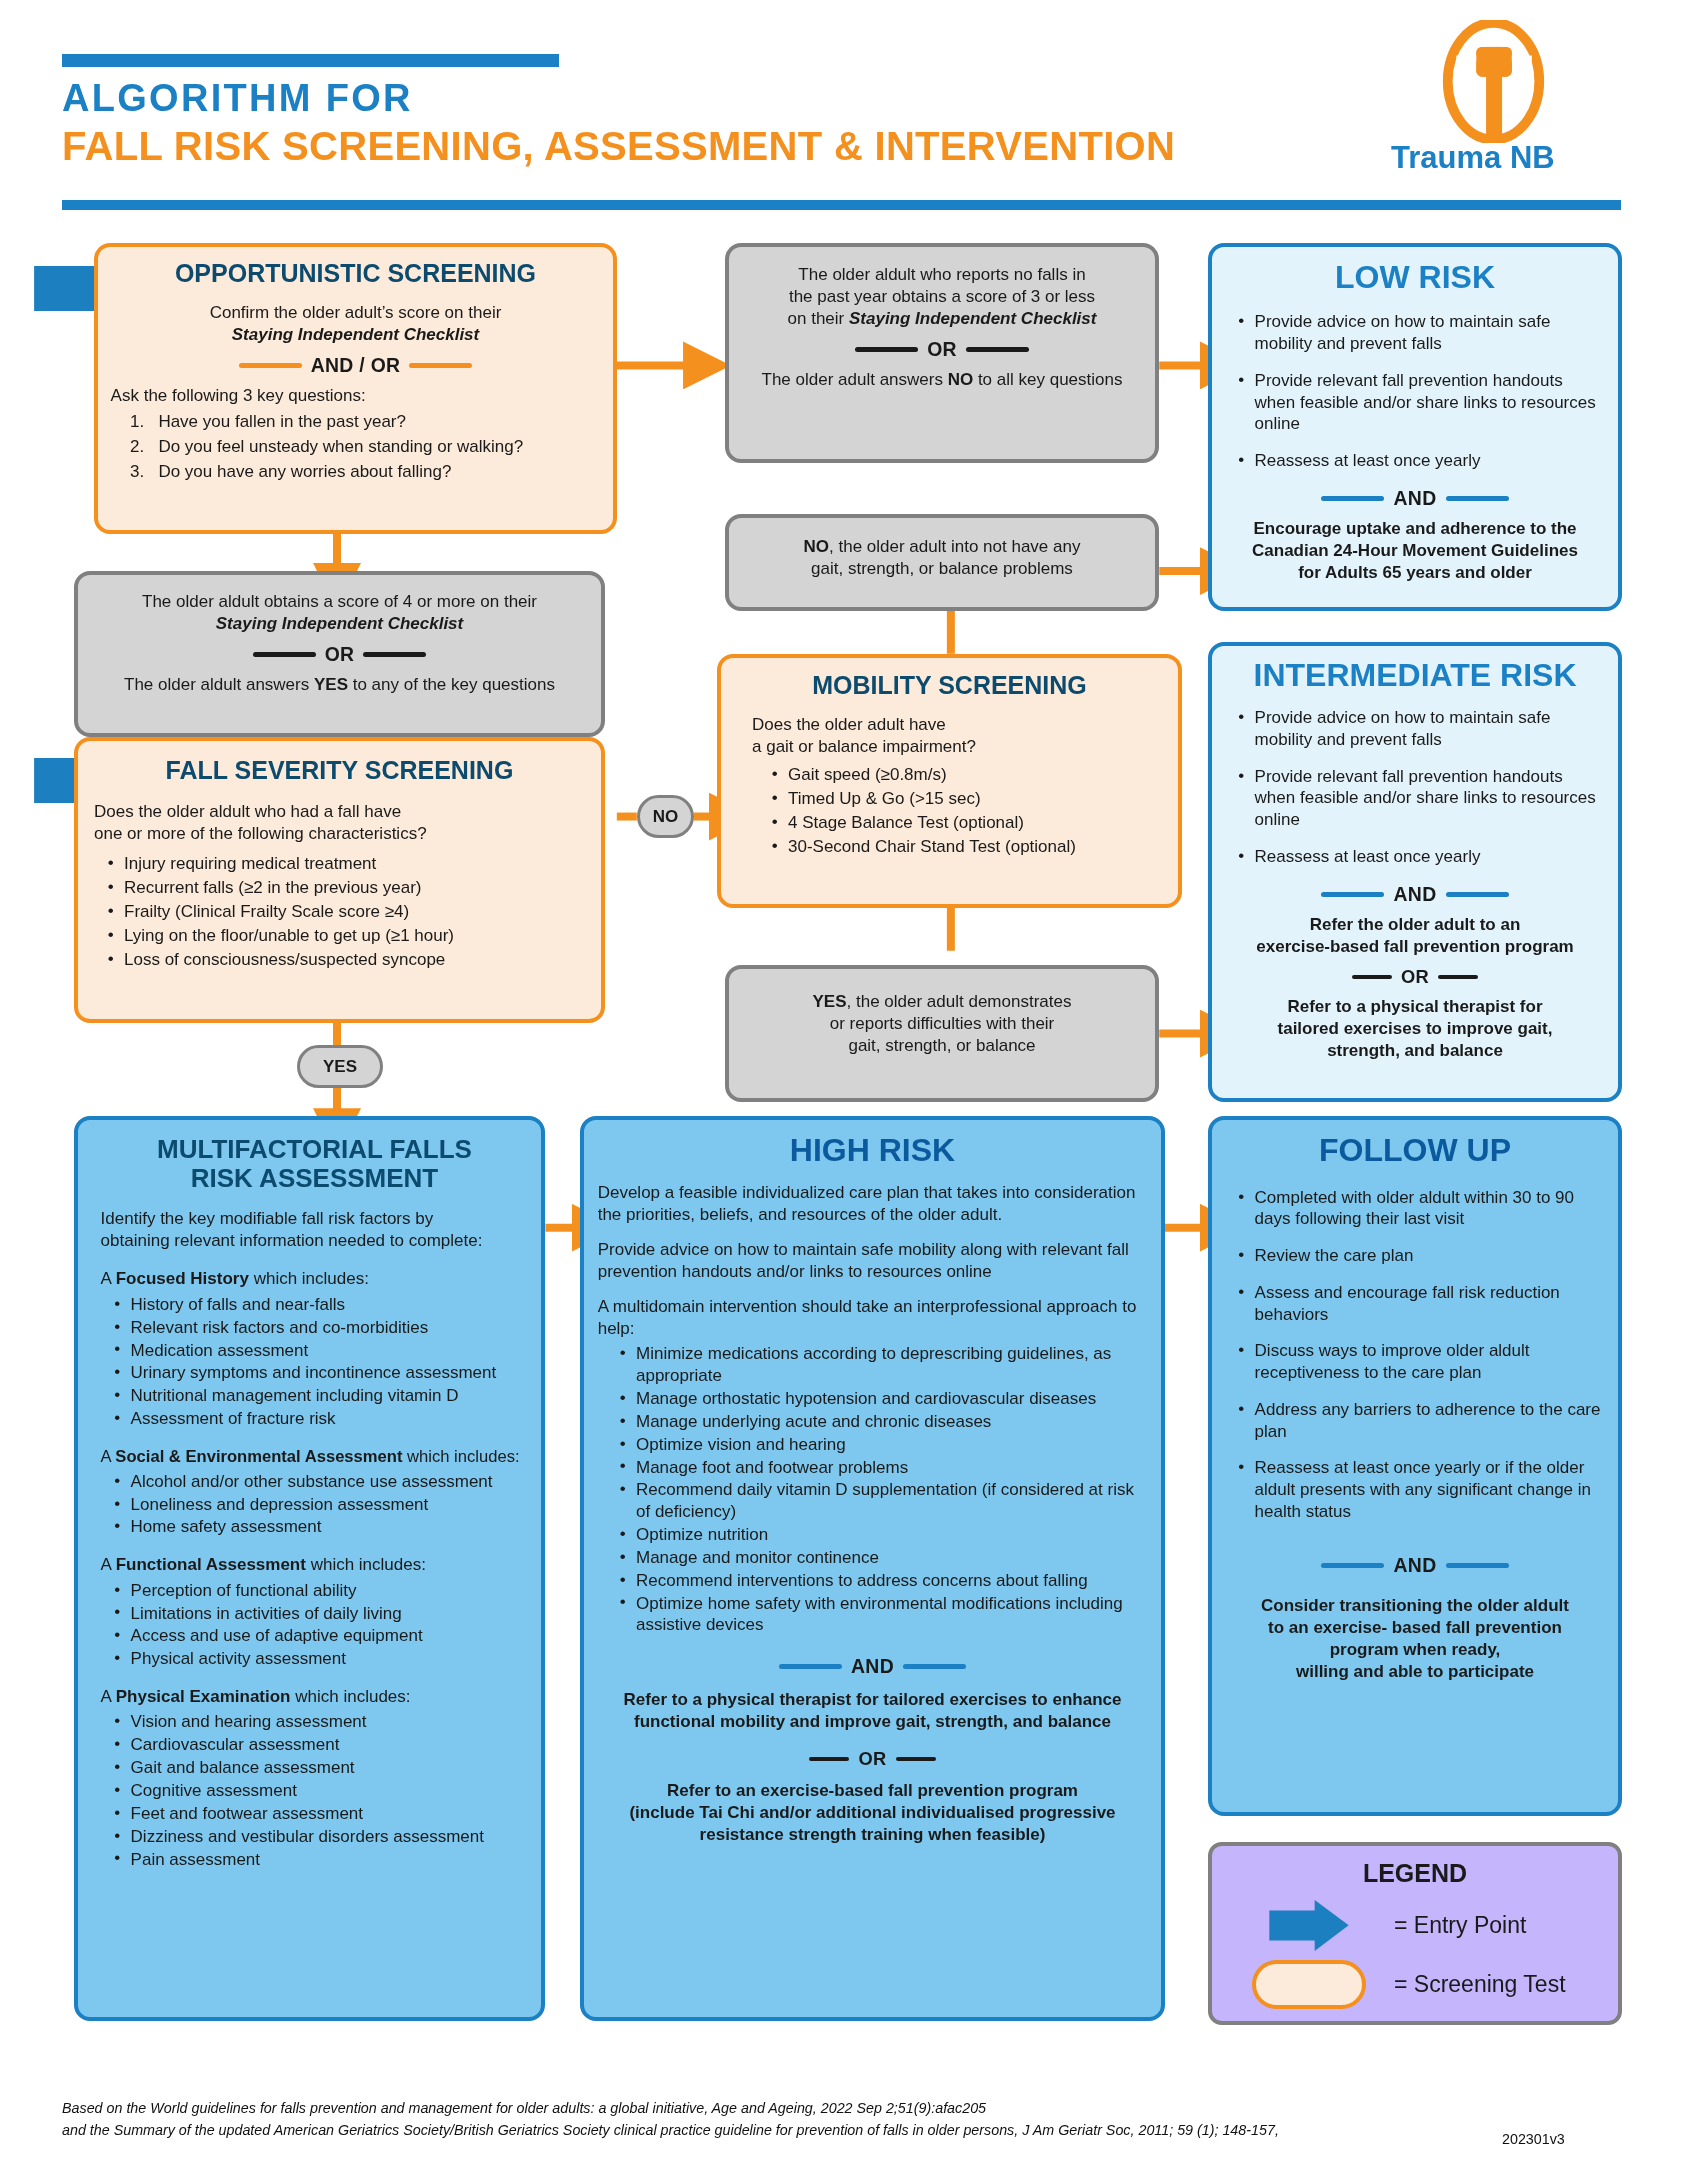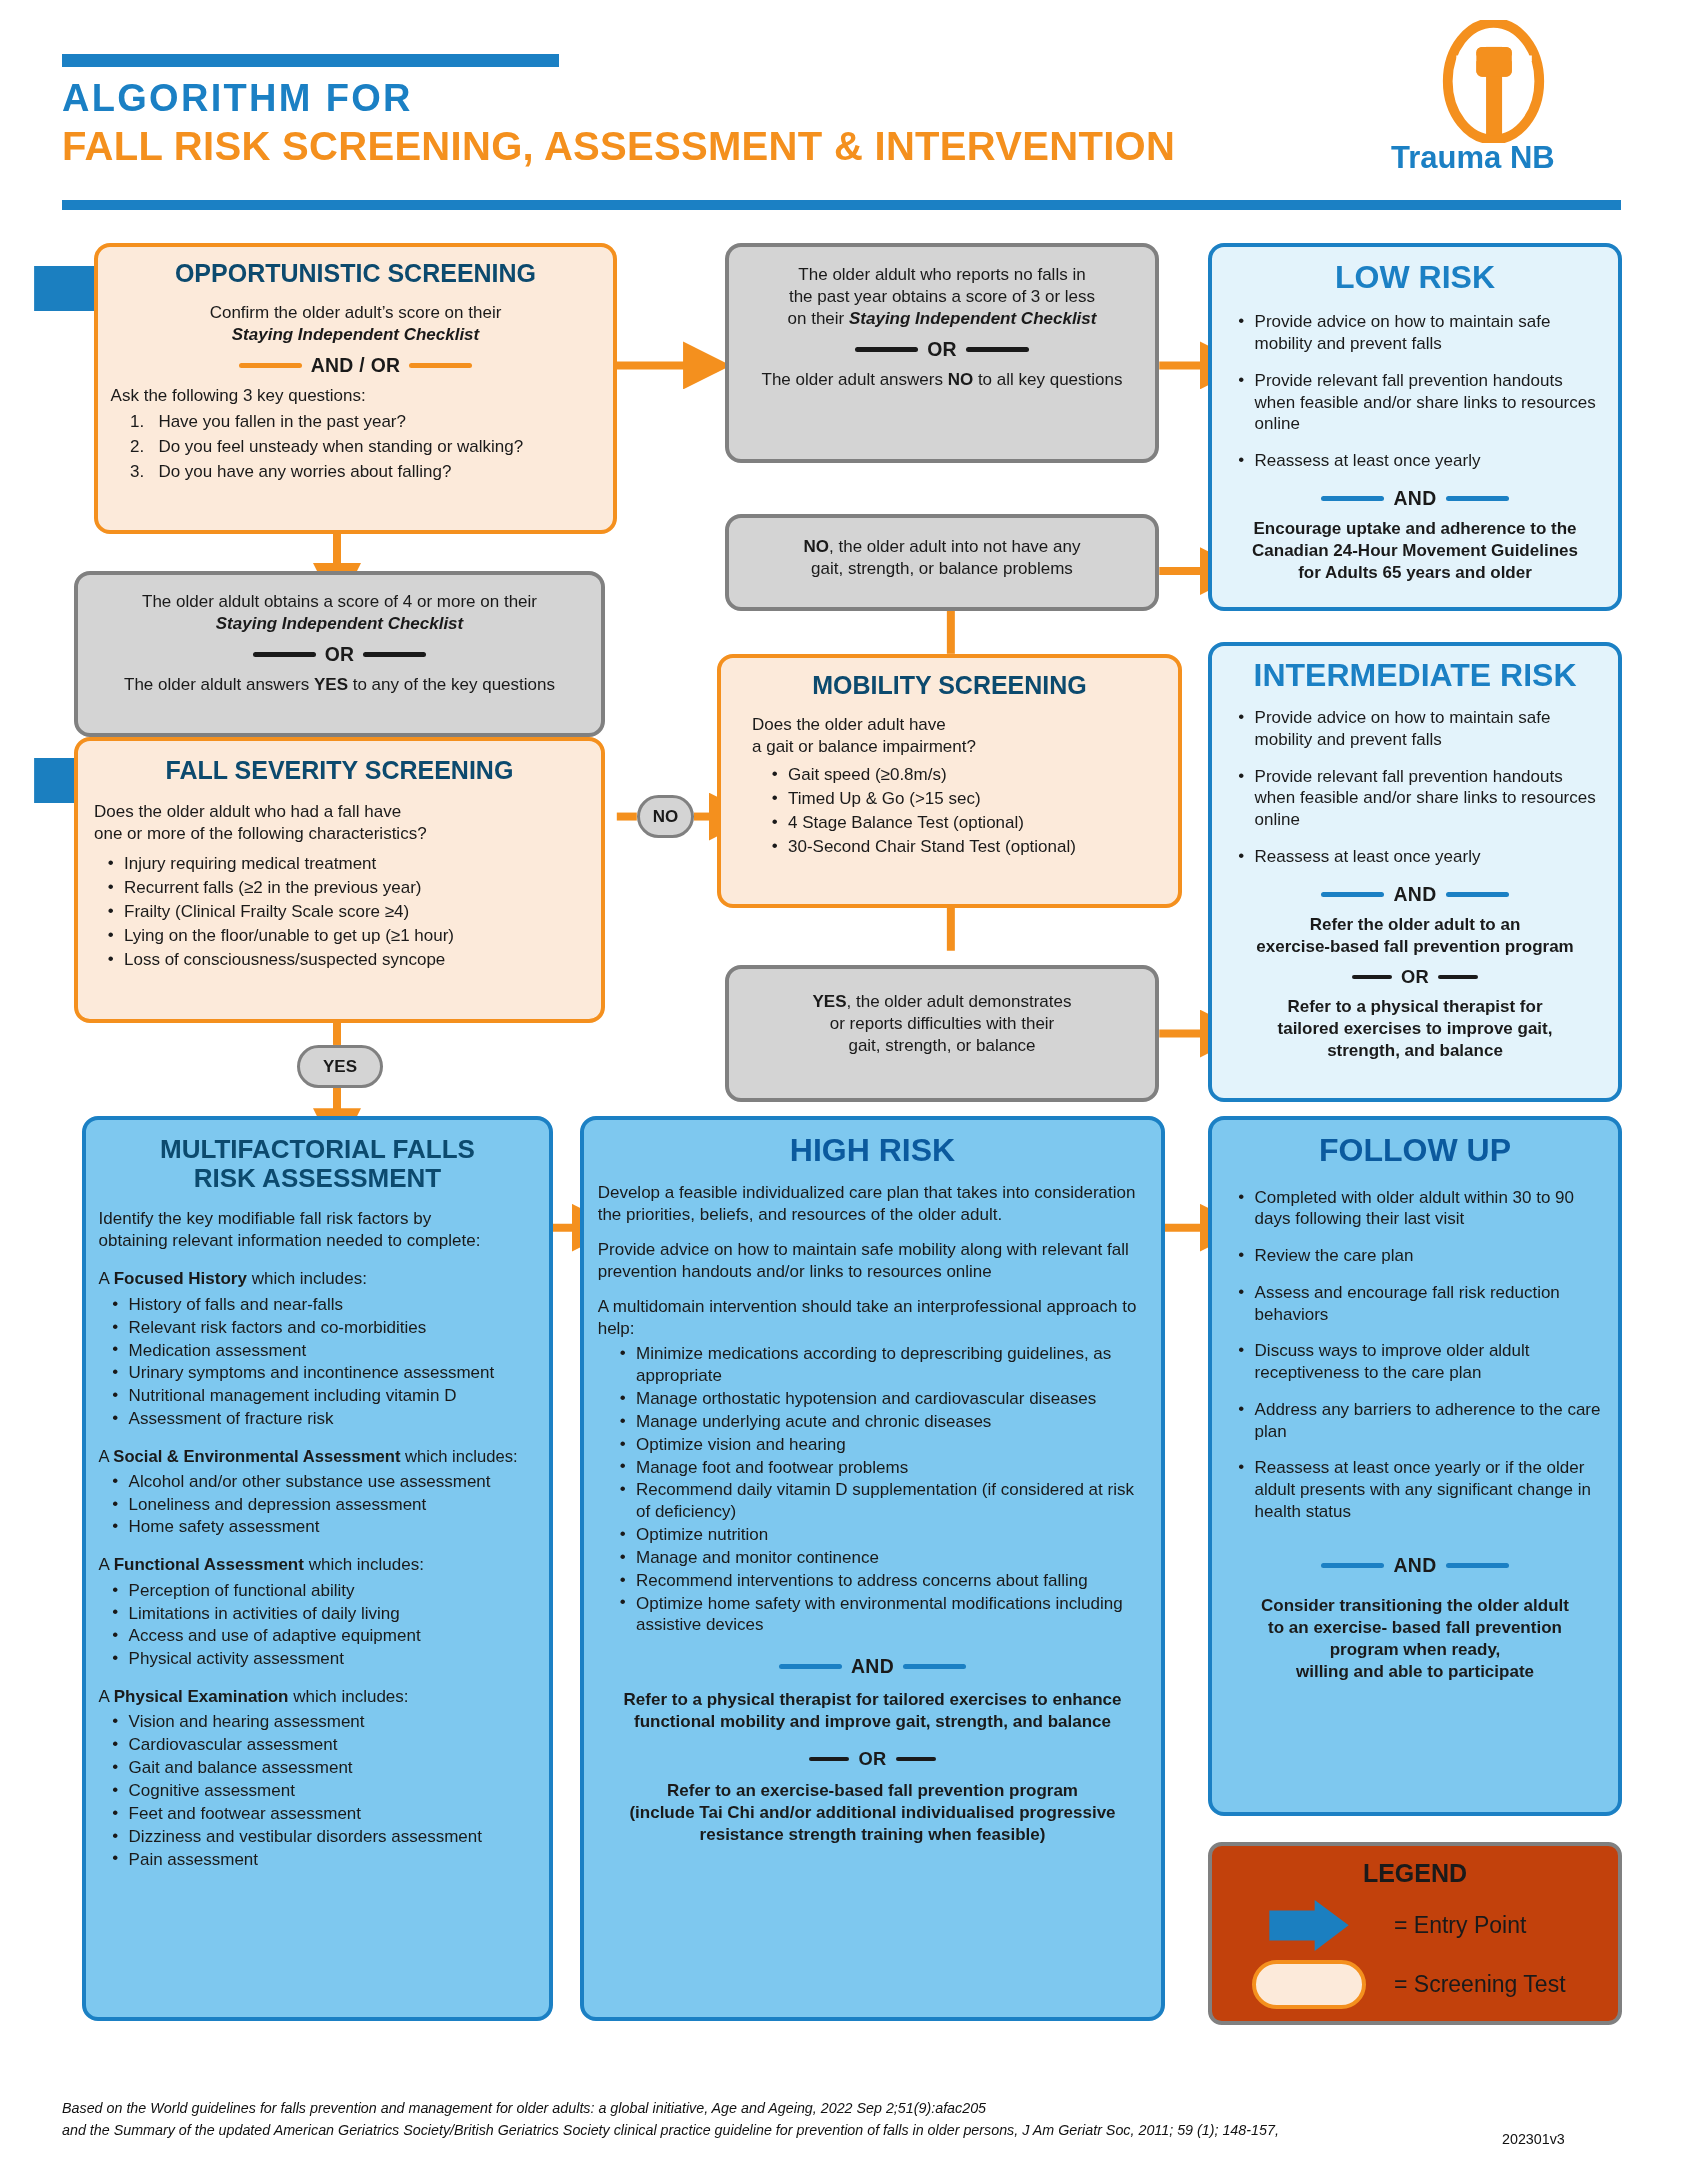--- a/index.html
+++ b/index.html
@@ -47,21 +47,21 @@
   .box-gray {
     background:#d4d4d4; border:4px solid #808080;
   }
   .box-blue-light {
     background:#e3f3fb; border:4px solid #1b80c4;
   }
   .box-blue {
     background:#7ec8ef; border:4px solid #1b80c4;
   }
   .box-white {
-    background:#c2410c; border:4px solid #808080;
+    background:#c4b5fd; border:4px solid #808080;
   }
 
   .title-dark {
     text-align:center; font-size:25px; font-weight:bold; color:#0c4a6e;
     line-height:1.1;
   }
   .title-blue {
     text-align:center; font-size:32px; font-weight:bold; color:#1b80c4;
     line-height:1.05;
   }
@@ -245,21 +245,21 @@
     <li>Injury requiring medical treatment</li>
     <li>Recurrent falls (≥2 in the previous year)</li>
     <li>Frailty (Clinical Frailty Scale score ≥4)</li>
     <li>Lying on the floor/unable to get up (≥1 hour)</li>
     <li>Loss of consciousness/suspected syncope</li>
   </ul>
 </div>
 
 <div class="pill" style="left:297px; top:1045px; width:86px; height:43px;">YES</div>
 
-<div class="box box-blue" style="left:82px; top:1116px; width:471px; height:905px;">
+<div class="box box-blue" style="left:74px; top:1116px; width:471px; height:905px;padding-left:10px;">
   <div class="title-dark" style="margin-top:15px; font-size:26px;">MULTIFACTORIAL FALLS</div>
   <div class="title-dark" style="font-size:26px;">RISK ASSESSMENT</div>
 
   <div class="body-text" style="margin:16px 0 0 12.6px;">Identify the key modifiable fall risk factors by</div>
   <div class="body-text" style="margin:0 0 0 12.6px;">obtaining relevant information needed to complete:</div>
 
   <div class="body-text" style="margin:16px 0 3.4px 12.6px;">
     <span>A </span><span class="bold">Focused History</span><span> which includes:</span>
   </div>
   <ul class="bl tight" style="margin-left:20.6px;">

